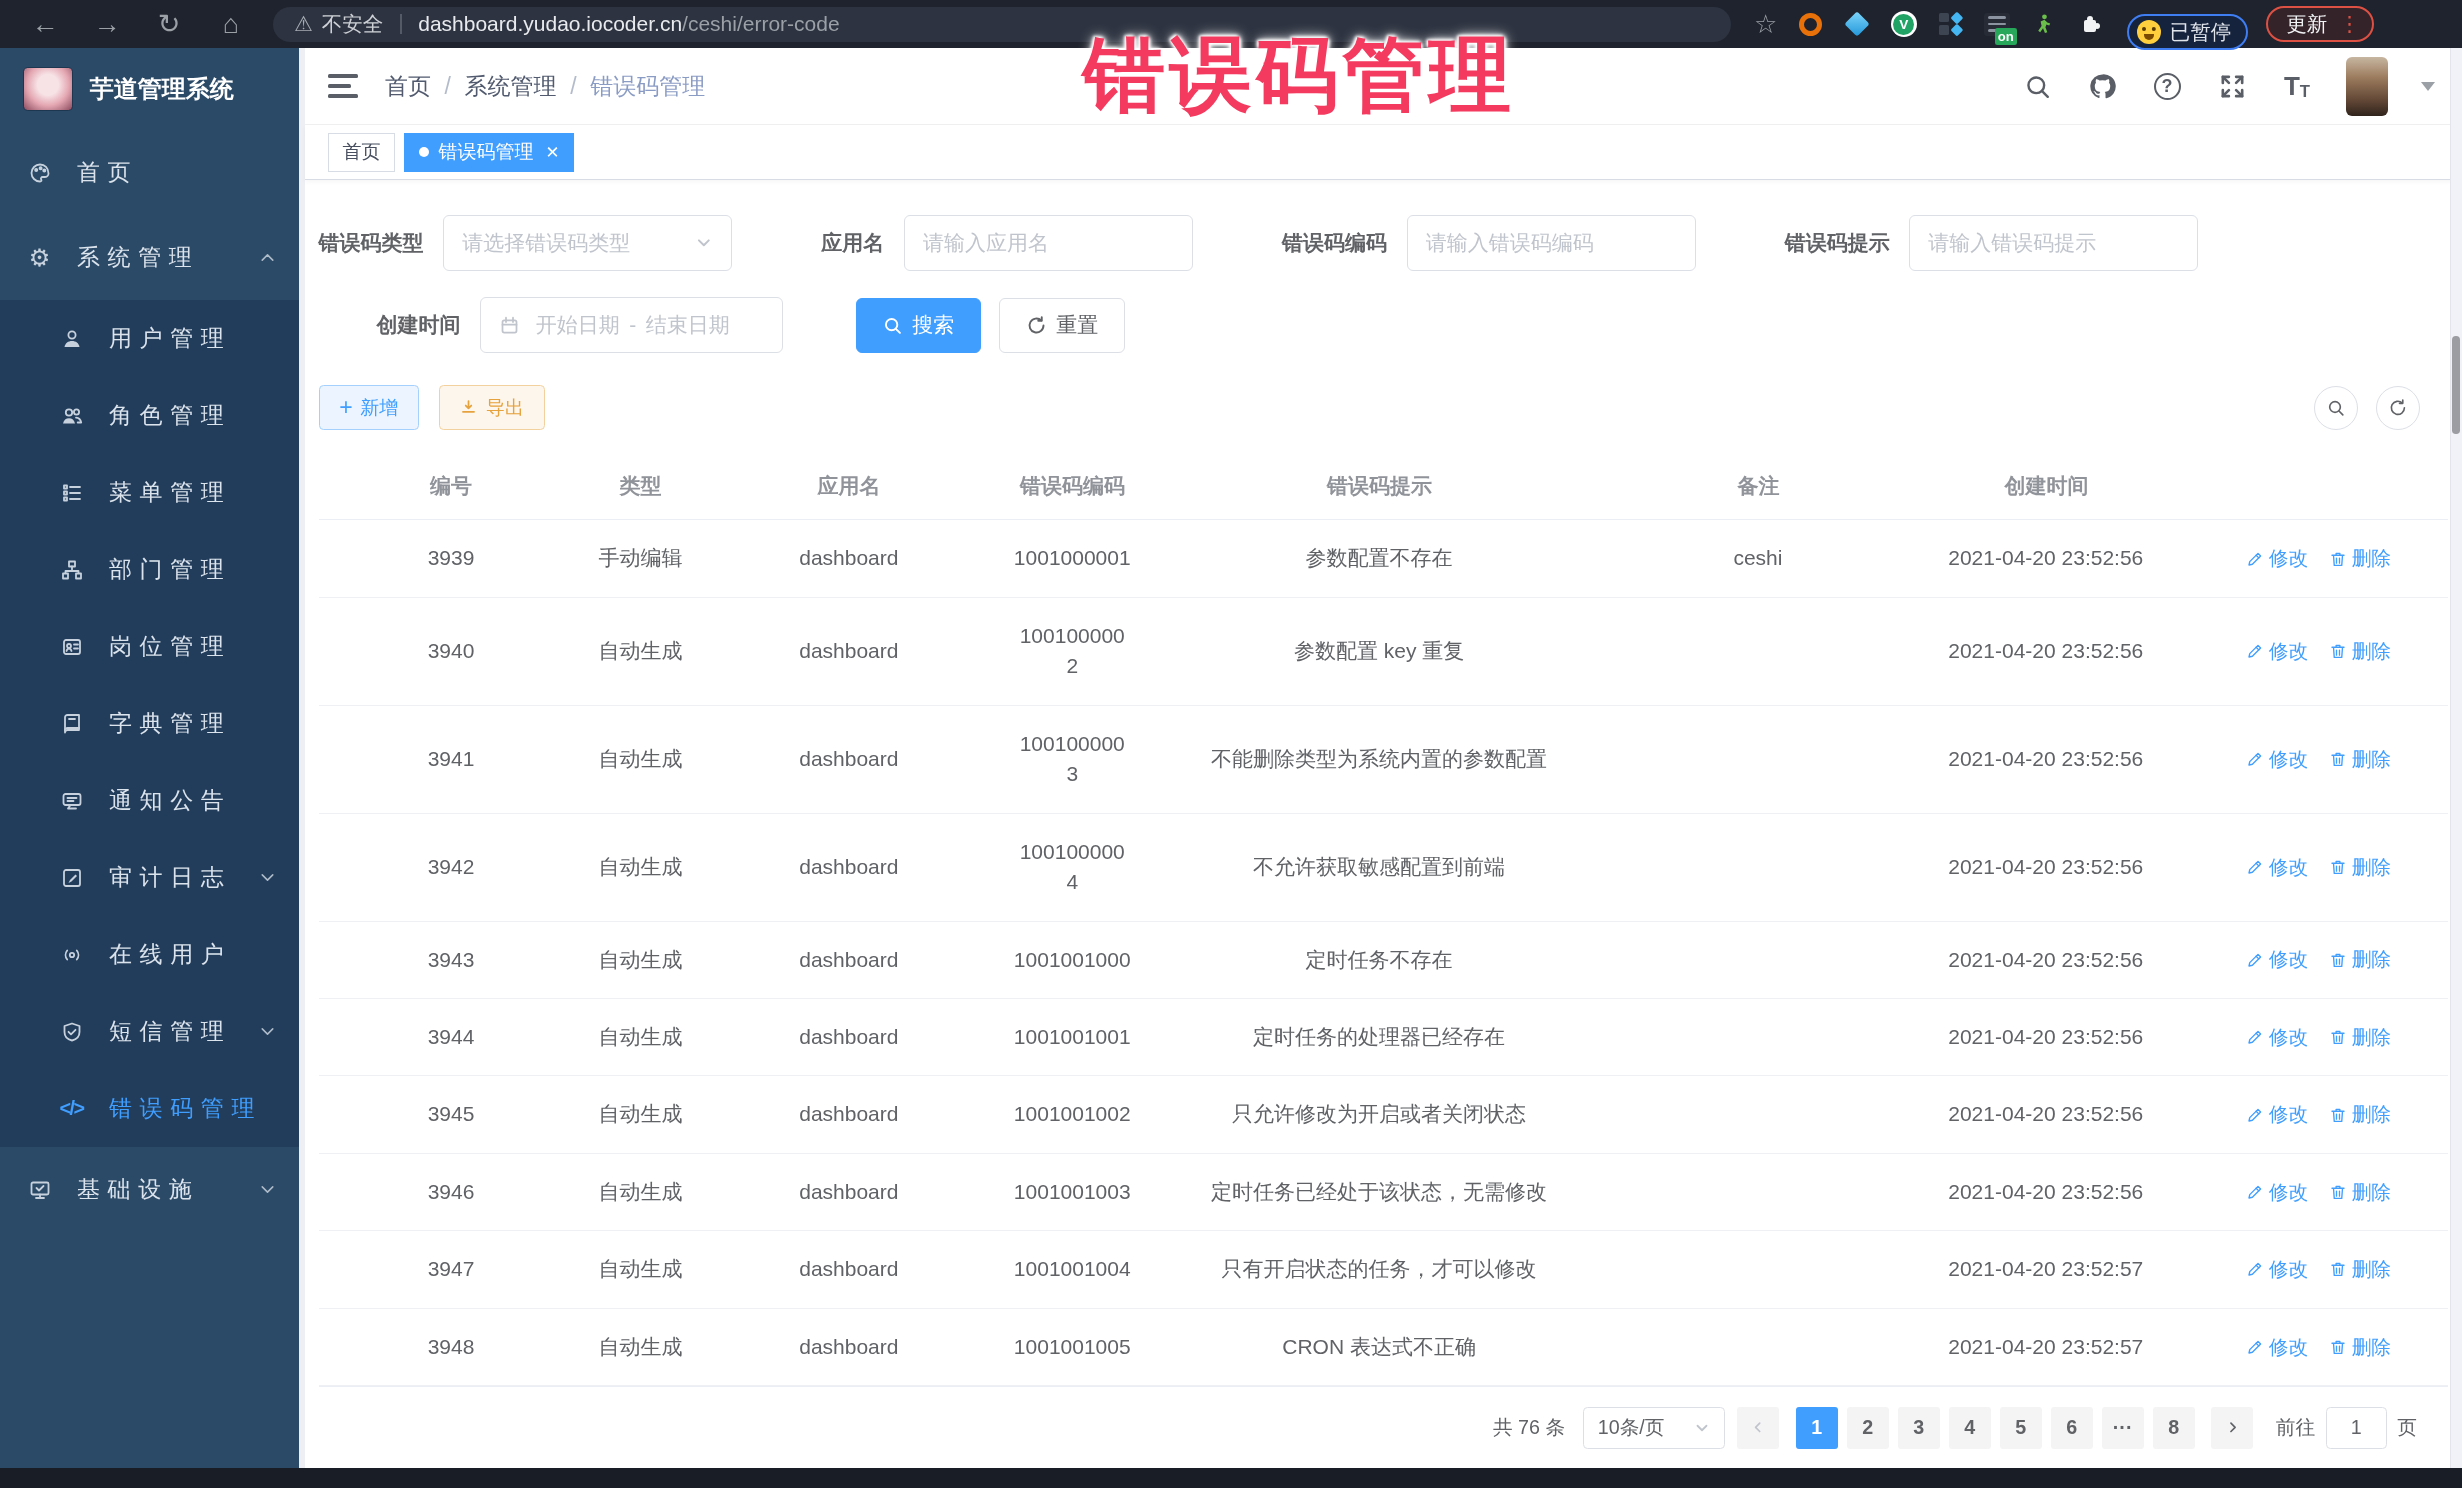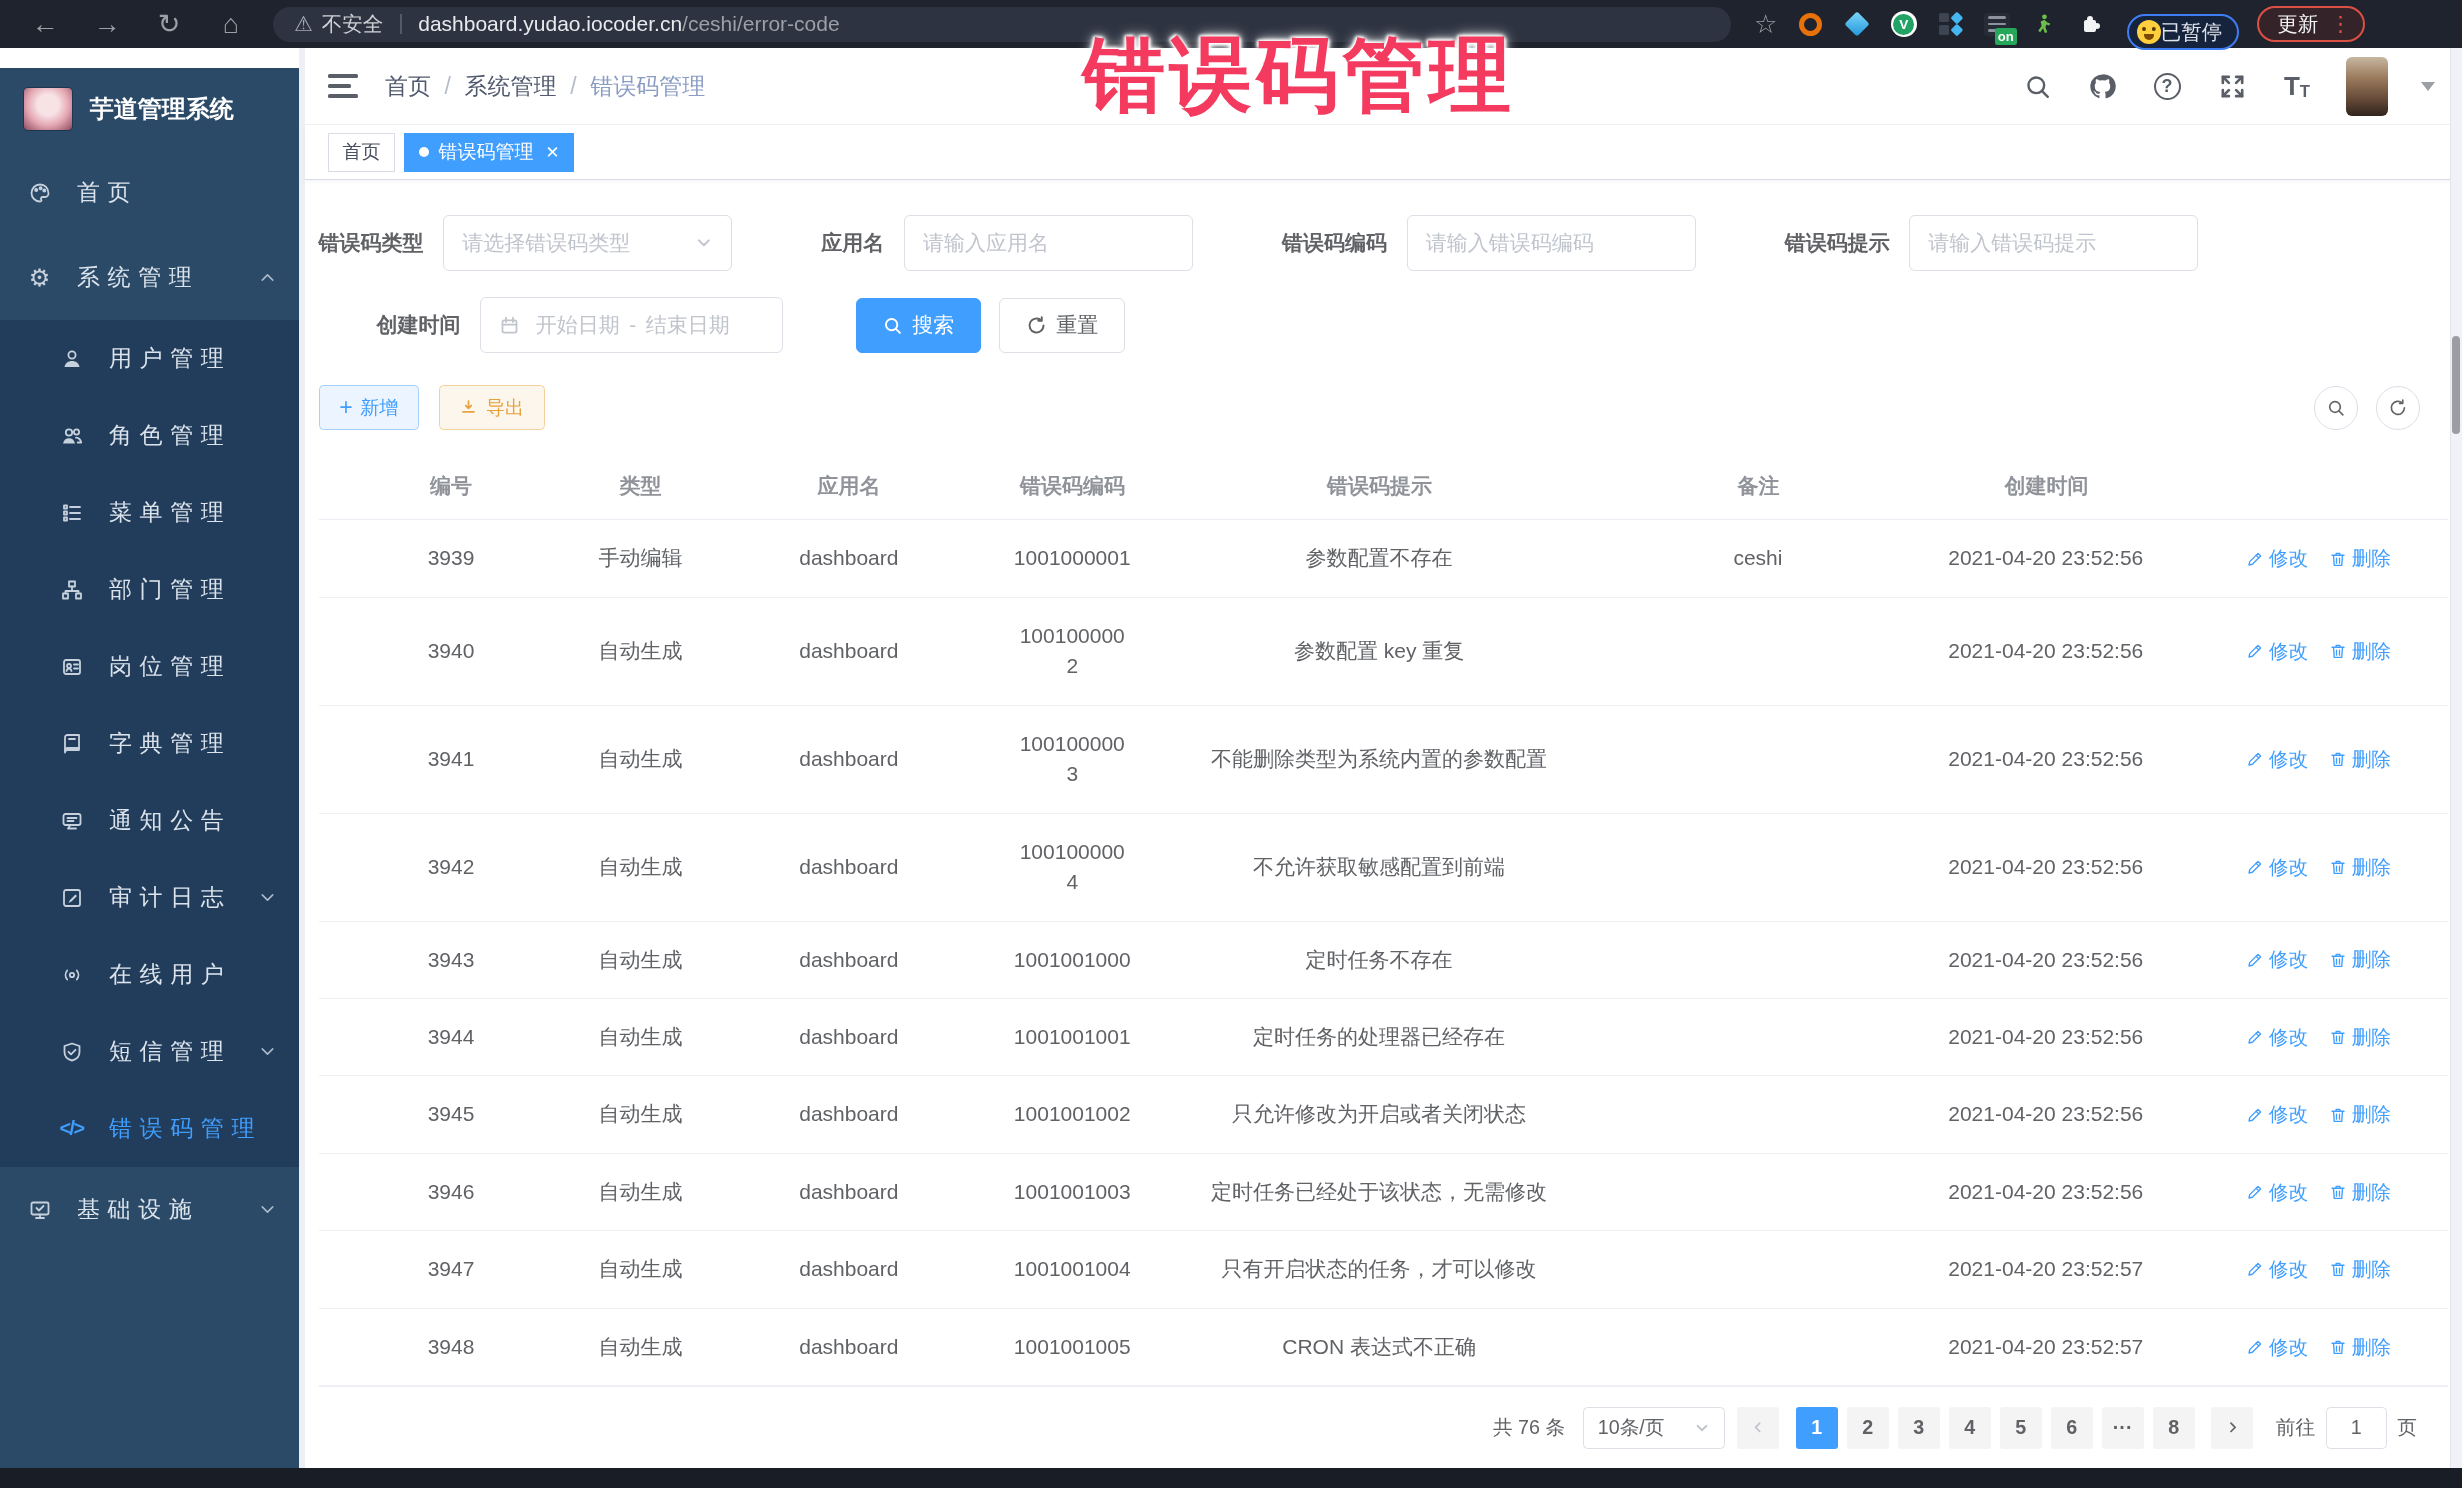--- a/index.html
+++ b/index.html
@@ -26,35 +26,35 @@
   .ext-greenv { width:26px; height:26px; background:#fff; border-radius:50%; display:flex; align-items:center; justify-content:center; }
   .ext-greenv i { width:21px; height:21px; background:#21a366; border-radius:50%; color:#fff; font-style:normal; font-size:13.6px; font-weight:bold; display:flex; align-items:center; justify-content:center; }
   .ext-grid { width:23px; height:23px; display:grid; grid-template-columns:9.8px 9.8px; grid-template-rows:9.8px 9.8px; gap:3px; }
   .ext-grid i { background:#3d4452; border-radius:1.5px; }
   .ext-grid i.b { background:#45b6f2; transform:rotate(45deg) scale(.9); }
   .ext-list { width:26px; height:23px; background:#262b35; border-radius:3px; padding:3.8px 3.8px; display:flex; flex-direction:column; justify-content:space-between; }
   .ext-list i { height:2.3px; background:#8b93a1; border-radius:1.5px; }
   .ext-badge { position:absolute; right:-6px; bottom:-7.6px; background:#27a75a; color:#fff; font-size:13px; line-height:1; padding:2.3px 3px; border-radius:2.3px; font-weight:bold; }
   .ext-fig { width:23px; height:26px; }
   .ext-puzzle { width:24px; height:24px; }
-  .paused-pill { margin:16px 18px 0 23px; height:36px; border:2.3px solid #3f7df2; background:#16233c; border-radius:18px; display:flex; align-items:center; padding:0 15px 0 7.6px; }
+  .paused-pill { margin:16px 18px 0 23px; height:36px; border:2.3px solid #3f7df2; background:#16233c; border-radius:18px; display:flex; align-items:center; gap:9px; padding:0 15px 0 7.6px; }
   .emoji-face { width:24px; height:24px; border-radius:50%; background:#ffcf3e; position:relative; }
   .emoji-face::before { content:""; position:absolute; left:5.3px; top:6.8px; width:3.8px; height:3.8px; border-radius:50%; background:#5a3c00; box-shadow:9.8px 0 0 #5a3c00; }
   .emoji-face::after { content:""; position:absolute; left:6.8px; top:13.6px; width:10.6px; height:6px; border-radius:0 0 7.6px 7.6px; background:#7a4a00; }
   .paused-label { color:#dfe3ea; font-size:20.5px; }
   .update-pill { height:36px; border:2.3px solid #dd5144; background:#35232a; border-radius:18px; display:flex; align-items:center; gap:12px; padding:0 12px 0 18px; margin-right:13.6px; }
   .update-label { color:#f1f3f4; font-size:20.5px; }
   .update-dots { color:#dd5144; font-size:21px; letter-spacing:0; line-height:0.6; }
 
   
   .overlay-title { position:absolute; left:1083px; top:21px; z-index:50; font-size:82px; font-weight:bold; letter-spacing:4.5px; color:#f43b5f;
     text-shadow:0 0 4.5px #fff,0 0 7.6px #fff,0 0 13.6px #fff,1.5px 1.5px 3px #fff,-1.5px -1.5px 3px #fff; }
 
   
-  .sidebar { position:absolute; left:0; top:48px; width:299px; height:1421px; background:#2b4a67; color:#d9e1ea; overflow:hidden;margin-top:20px; }
+  .sidebar { position:absolute; left:0; top:48px; width:299px; height:1421px; background:#2b4a67; color:#d9e1ea; overflow:hidden; }
   .logo-row { height:82px; display:flex; align-items:center; gap:16.7px; padding-left:23px; }
   .logo-img { width:50px; height:44px; border-radius:4.5px; background:
      radial-gradient(circle at 50% 40%, #f7e3e6 0 30%, #e4a7b2 60%, #8c4a5e 100%); border:0.8px solid #1e3750; }
   .logo-title { color:#fff; font-size:24px; font-weight:bold; }
   .menu-item { height:85px; display:flex; align-items:center; padding:0 21px 0 26px; cursor:pointer; font-size:23px; color:#dbe3ec; }
   .menu-item.sub { height:77px; background:#223d5b; padding-left:58px; }
   .menu-item.active { color:#409eff; }
   .mi-icon { width:27px; height:27px; display:flex; align-items:center; justify-content:center; color:#c6d1dd; flex:none; }
   .mi-icon svg { width:24px; height:24px; }
   .menu-item.active .mi-icon { color:#409eff; }

